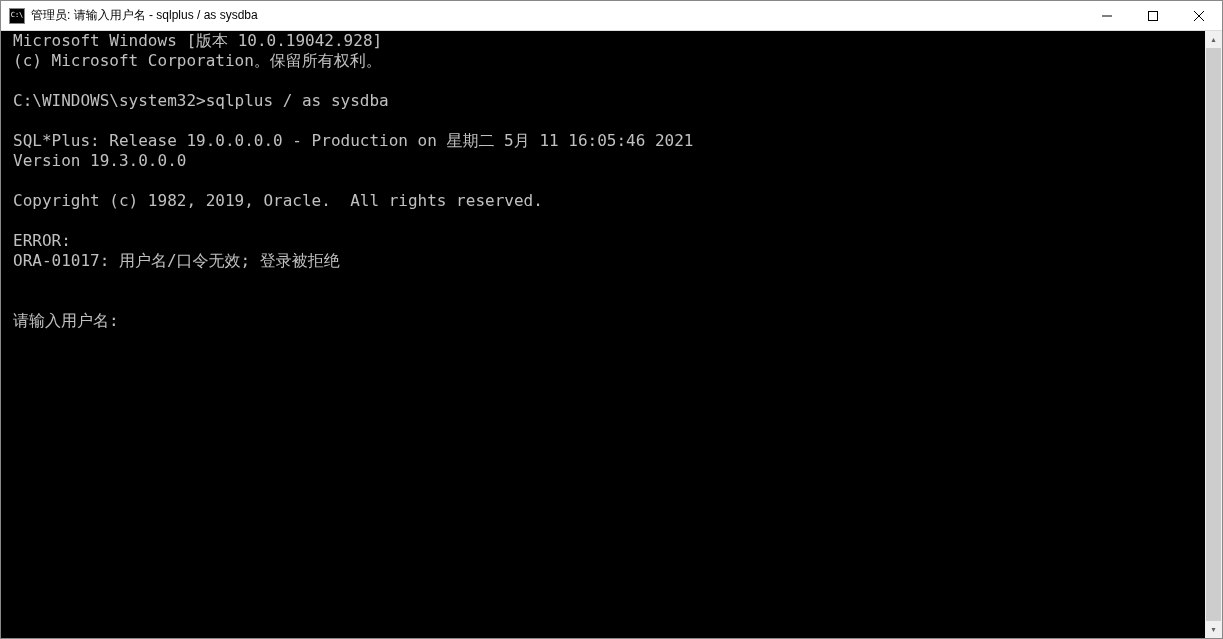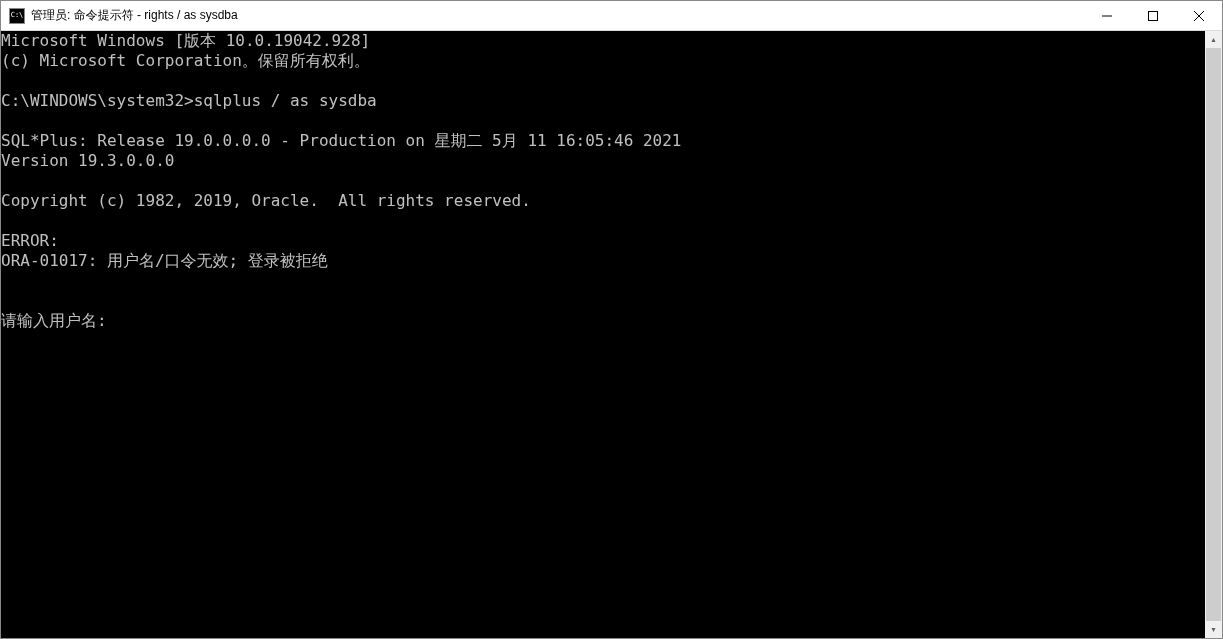--- a/index.html
+++ b/index.html
@@ -66,20 +66,21 @@
     .window-control svg {
       width: 10px;
       height: 10px;
     }
     .terminal-container {
       flex: 1;
       display: flex;
       background: #000;
       overflow: hidden;
       position: relative;
+      padding-left: 12px;
     }
     .terminal-content {
       flex: 1;
       background: #000;
       color: #c0c0c0;
       font-family: "NSimSun", "SimSun", Consolas, monospace;
       font-size: 16px;
       line-height: 20px;
       padding: 0;
       white-space: pre;
@@ -121,21 +122,21 @@
     .scrollbar-btn.down { bottom: 0; }
   </style>
 </head>
 <body>
 
 <div class="window">
   <div class="titlebar">
     <div class="titlebar-icon">
       <span class="titlebar-icon-inner">C:\</span>
     </div>
-    <div class="titlebar-text">管理员: 命令提示符 - rights  / as sysdba</div>
+    <div class="titlebar-text">管理员: 请输入用户名 - sqlplus  / as sysdba</div>
     <div class="window-controls">
       <div class="window-control">
         <svg viewBox="0 0 10 10">
             <line x1="0" y1="5" x2="10" y2="5" stroke="black" stroke-width="1"></line>
           </svg>
       </div>
       <div class="window-control">
         <svg viewBox="0 0 10 10">
             <rect x="0.5" y="0.5" width="9" height="9" fill="none" stroke="black" stroke-width="1"></rect>
           </svg>

